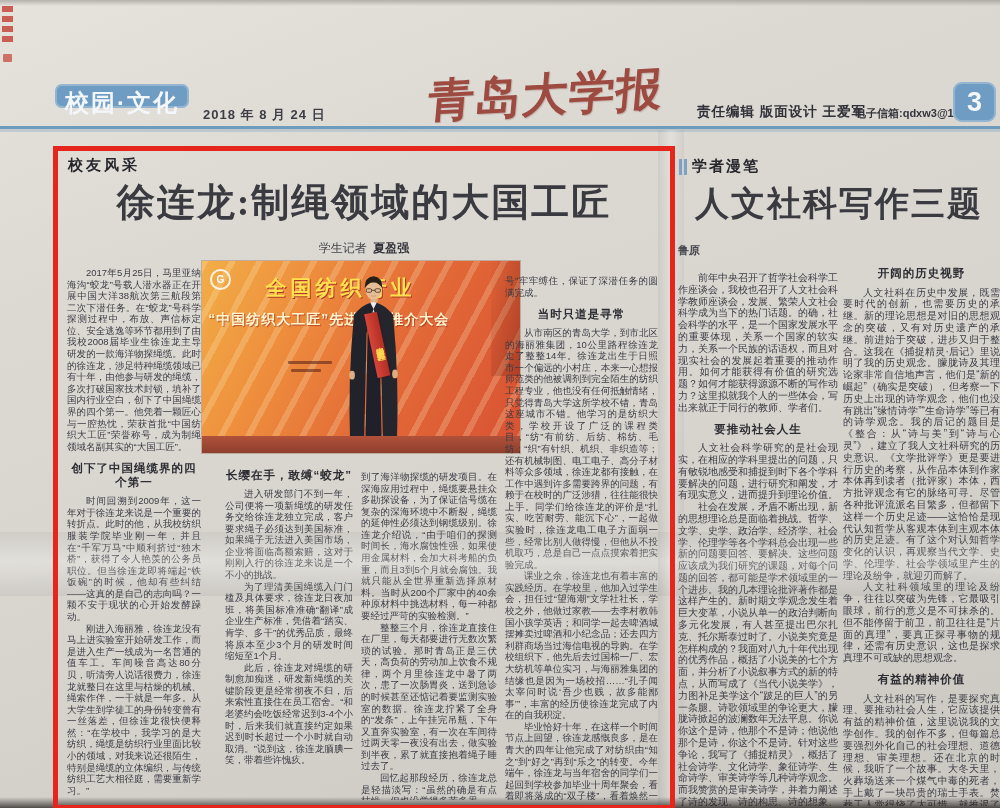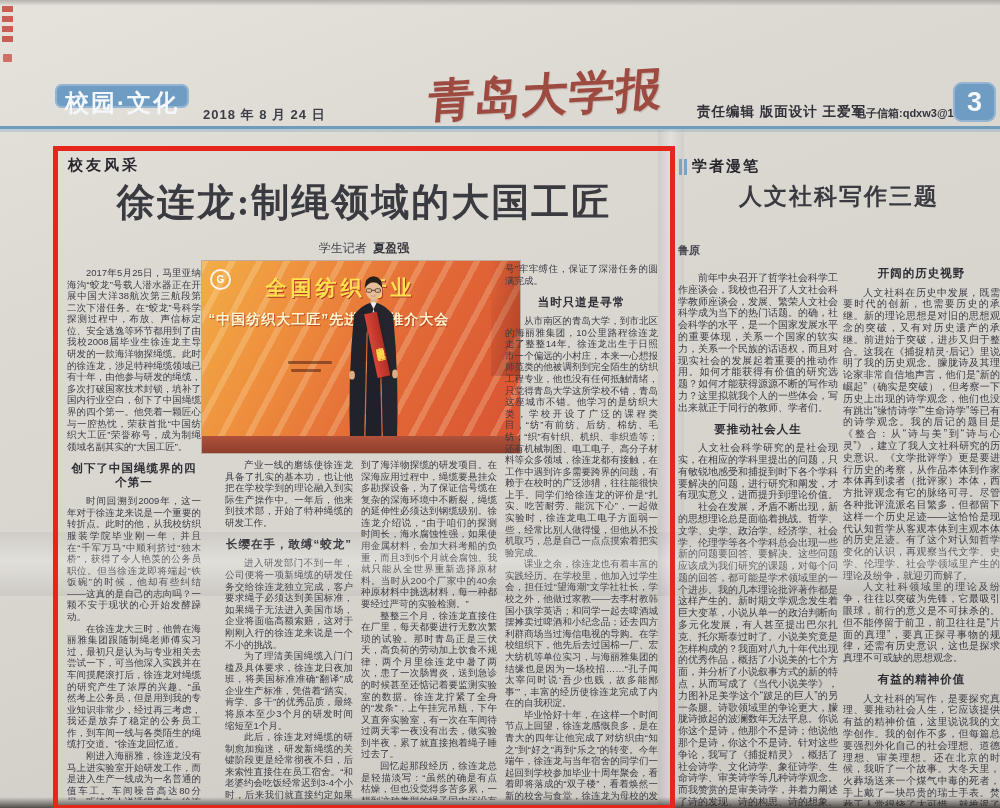--- a/index.html
+++ b/index.html
@@ -42,21 +42,21 @@
   .m-byline{position:absolute;left:70px;top:240px;width:588px;text-align:center;font-size:12px;color:#45454d;}
   .m-byline b{color:#33333a;}
   .col{position:absolute;text-align:justify;color:#3b3b44;font-size:9.5px;line-height:1.22;overflow:hidden;}
   .c1{left:67px;top:267px;width:134px;height:533px;}
   .c2{left:225px;top:459px;width:128px;height:341px;}
   .c3{left:361px;top:459px;width:136px;height:341px;}
   .c4{left:505px;top:263px;width:153px;height:537px;}
   .rc1{left:678px;top:272px;width:160px;height:534px;font-size:10px;line-height:1.18;}
   .rc2{left:843px;top:258px;width:157px;height:548px;font-size:10px;line-height:1.18;}
   .para{text-indent:2em;margin:0;}
-  .para.cont{text-indent:0;}
+  .para.cont{text-indent:0;margin-top:12px;}
   .sub{font-weight:bold;text-align:center;font-size:11.5px;margin:9px 0 6px;color:#2c2c33;letter-spacing:1px;text-indent:0;}
   
   .photo{position:absolute;left:202px;top:261px;width:318px;height:192px;margin:0;overflow:hidden;
     background:linear-gradient(115deg,#f2ae47 0%,#ee8e3d 28%,#e36a37 58%,#d85233 100%);
     box-shadow:0 0 0 1px rgba(120,70,40,.3);}
   .photo .streaks{position:absolute;inset:0;
     background:repeating-linear-gradient(118deg,rgba(255,246,205,.22) 0 6px,rgba(255,255,255,0) 6px 24px);}
   .photo .corner{position:absolute;right:0;top:0;width:9%;height:60%;
     background:linear-gradient(100deg,rgba(90,20,15,0),rgba(90,20,15,.35));}
   .photo .floor{position:absolute;left:0;bottom:0;width:100%;height:9%;
@@ -72,21 +72,21 @@
   .cd2{left:28%;top:56%;width:30px;}
   .person{position:absolute;left:40%;bottom:2%;width:28%;height:92%;}
   .sash{position:absolute;left:51%;top:27%;width:13px;height:34%;transform:rotate(-12deg);
     transform-origin:top center;background:linear-gradient(to right,#d8453a,#b12f24);
     display:flex;align-items:center;justify-content:center;box-shadow:1px 1px 2px rgba(80,10,5,.4);}
   .sash span{writing-mode:vertical-rl;font-size:8px;font-weight:bold;color:#ffd94e;letter-spacing:1px;}
   
   .bars{position:absolute;left:679px;top:159px;display:flex;gap:2px;}
   .bars i{width:3px;height:16px;background:#7aa3c6;}
   .r-label{position:absolute;left:692px;top:157px;font-size:15px;font-weight:bold;color:#26262c;letter-spacing:2px;}
-  .r-title{position:absolute;left:678px;top:181px;width:322px;margin:0;text-align:center;font-size:23px;
+  .r-title{position:absolute;left:678px;top:181px;width:322px;margin:0;text-align:center;font-size:34px;
     font-weight:900;color:#3a3a41;letter-spacing:2px;font-family:"Liberation Serif","DejaVu Serif",serif;}
   .r-author{position:absolute;left:678px;top:243px;width:322px;text-align:left;font-size:11px;font-weight:bold;color:#47474f;}
 </style>
 </head>
 <body>
 
 <div class="page">
 
   <div class="em1"></div>
   <div class="em2"></div>
@@ -139,25 +139,23 @@
       <div class="sash">
         <span>中国纺织大工匠</span>
       </div>
       <div class="floor"></div>
     </figure>
 
     <div class="col c1">
         <div class="para">2017年5月25日，马里亚纳海沟“蛟龙”号载人潜水器正在开展中国大洋38航次第三航段第二次下潜任务。在“蛟龙”号科学探测过程中，布放、声信标定位、安全逃逸等环节都用到了由我校2008届毕业生徐连龙主导研发的一款海洋物探绳缆。此时的徐连龙，涉足特种绳缆领域已有十年，由他参与研发的绳缆，多次打破国家技术封锁，填补了国内行业空白，创下了中国绳缆界的四个第一。他凭着一颗匠心与一腔热忱，荣获首批“中国纺织大工匠”荣誉称号，成为制绳领域名副其实的“大国工匠”。</div>
         <div class="sub">创下了中国绳缆界的四个第一</div>
         <div class="para">时间回溯到2009年，这一年对于徐连龙来说是一个重要的转折点。此时的他，从我校纺织服装学院毕业刚一年，并且在“千军万马”中顺利挤过“独木桥”，获得了令人艳羡的公务员职位。但当徐连龙即将端起“铁饭碗”的时候，他却有些纠结——这真的是自己的志向吗？一颗不安于现状的心开始发酵躁动。</div>
-        <div class="para">在徐连龙大三时，他曾在海丽雅集团跟随制绳老师傅实习过，最初只是认为与专业相关去尝试一下，可当他深入实践并在车间摸爬滚打后，徐连龙对绳缆的研究产生了浓厚的兴趣。“虽然考上公务员，但是用到我的专业知识非常少，经过再三考虑，我还是放弃了稳定的公务员工作，到车间一线与各类陌生的绳缆打交道。”徐连龙回忆道。</div>
         <div class="para">刚进入海丽雅，徐连龙没有马上进实验室开始研发工作，而是进入生产一线成为一名普通的值车工。车间噪音高达80分贝，听清旁人说话很费力，徐连龙就整日在这里与枯燥的机械、绳索作伴，一干就是一年多。从大学生到学徒工的身份转变曾有一丝落差，但徐连龙很快便释然：“在学校中，我学习的是大纺织，绳缆是纺织行业里面比较小的领域，对我来说还很陌生，特别是绳缆的立体编织，与传统纺织工艺大相径庭，需要重新学习。”</div>
       </div>
     <div class="col c2">
-        <div class="para">产业一线的磨练使徐连龙具备了扎实的基本功，也让他把在学校学到的理论融入到实际生产操作中。一年后，他来到技术部，开始了特种绳缆的研发工作。</div>
         <div class="sub">长缨在手，敢缚“蛟龙”</div>
         <div class="para">进入研发部门不到一年，公司便将一项新绳缆的研发任务交给徐连龙独立完成，客户要求绳子必须达到美国标准，如果绳子无法进入美国市场，企业将面临高额索赔，这对于刚刚入行的徐连龙来说是一个不小的挑战。</div>
         <div class="para">为了理清美国绳缆入门门槛及具体要求，徐连龙日夜加班，将美国标准准确“翻译”成企业生产标准，凭借着“踏实、肯学、多干”的优秀品质，最终将原本至少3个月的研发时间缩短至1个月。</div>
         <div class="para">此后，徐连龙对绳缆的研制愈加痴迷，研发新绳缆的关键阶段更是经常彻夜不归，后来索性直接住在员工宿舍。“和老婆约会吃饭经常迟到3-4个小时，后来我们就直接约定如果迟到时长超过一个小时就自动取消。”说到这，徐连龙腼腆一笑，带着些许愧疚。</div>
       </div>
     <div class="col c3">
         <div class="para cont">到了海洋物探缆的研发项目。在深海应用过程中，绳缆要悬挂众多勘探设备，为了保证信号缆在复杂的深海环境中不断裂，绳缆的延伸性必须达到钢缆级别。徐连龙介绍说，“由于咱们的探测时间长，海水腐蚀性强，如果使用金属材料，会加大科考船的负重，而且3到5个月就会腐蚀。我就只能从全世界重新选择原材料。当时从200个厂家中的40余种原材料中挑选材料，每一种都要经过严苛的实验检测。”</div>
         <div class="para">整整三个月，徐连龙直接住在厂里，每天都要进行无数次繁琐的试验。那时青岛正是三伏天，高负荷的劳动加上饮食不规律，两个月里徐连龙中暑了两次，患了一次肠胃炎，送到急诊的时候甚至还惦记着要监测实验室的数据。徐连龙拧紧了全身的“发条”，上午挂完吊瓶，下午又直奔实验室，有一次在车间待过两天零一夜没有出去，做实验到半夜，累了就直接抱着绳子睡过去了。</div>
         <div class="para">回忆起那段经历，徐连龙总是轻描淡写：“虽然的确是有点枯燥，但也没觉得多苦多累，一想到这种类型的绳子国内还没有一家公司研制成功，我心里就憋足了一股劲儿。”艰辛的付出凝结成累累硕果，从他手中诞生的一条条物探缆犹如坚韧的长缨，将“蛟龙</div>
       </div>

